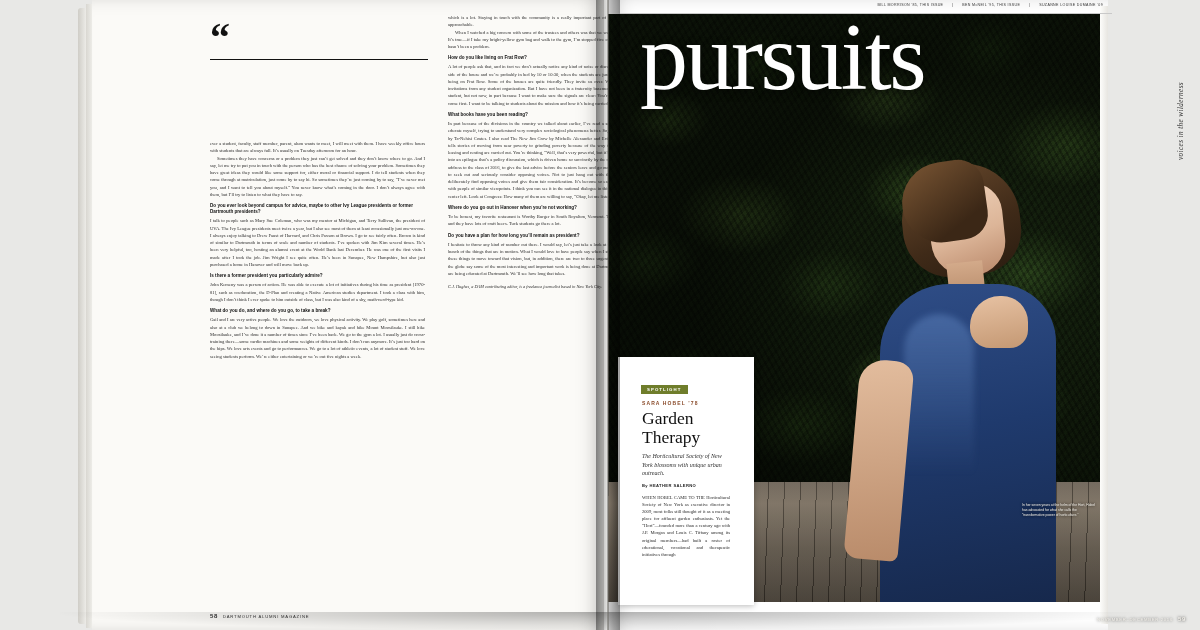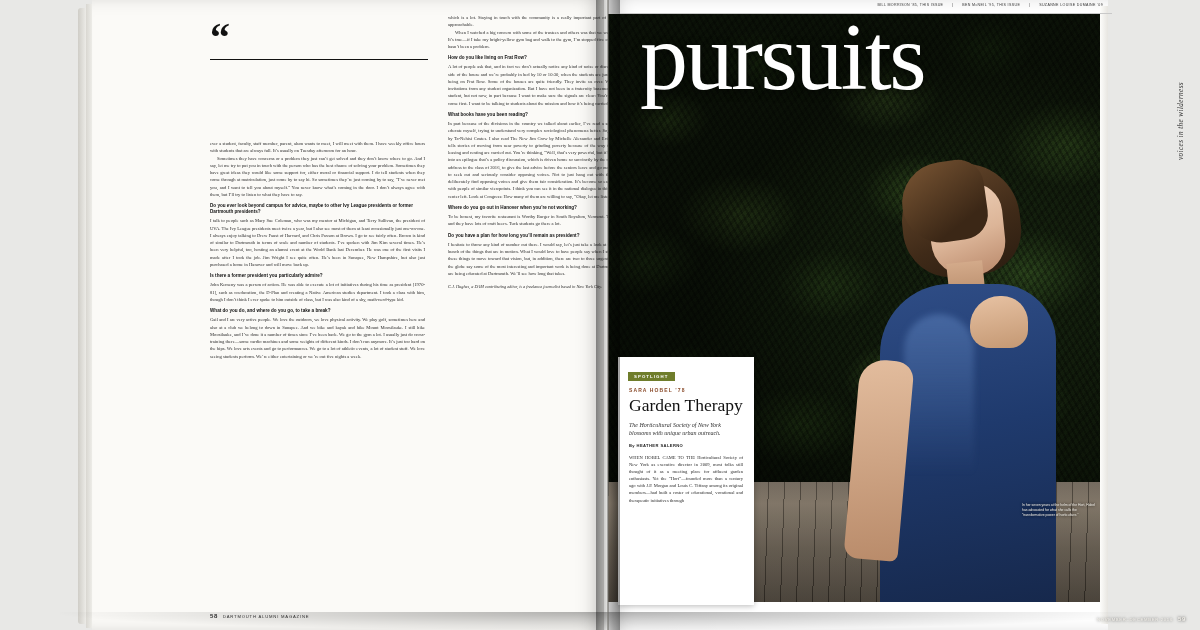--- a/index.html
+++ b/index.html
@@ -295,21 +295,21 @@
     z-index: 5;
     text-shadow: 0 2px 10px rgba(0,0,0,0.55);
   }
 
   
   .card {
     position: absolute;
     left: 618px; top: 357px; width: 136px; height: 248px;
     background: #ffffff;
     z-index: 5;
-    padding: 2px;
+    padding: 15px;
     box-shadow: 0 1px 6px rgba(0,0,0,0.28);
   }
   .card-tag {
     background: #ffffff;
     padding: 5px 8px 0 8px;
   }
   .tag-pill {
     display: inline-block;
     background: #6f7d2b;
     color: #fff;

